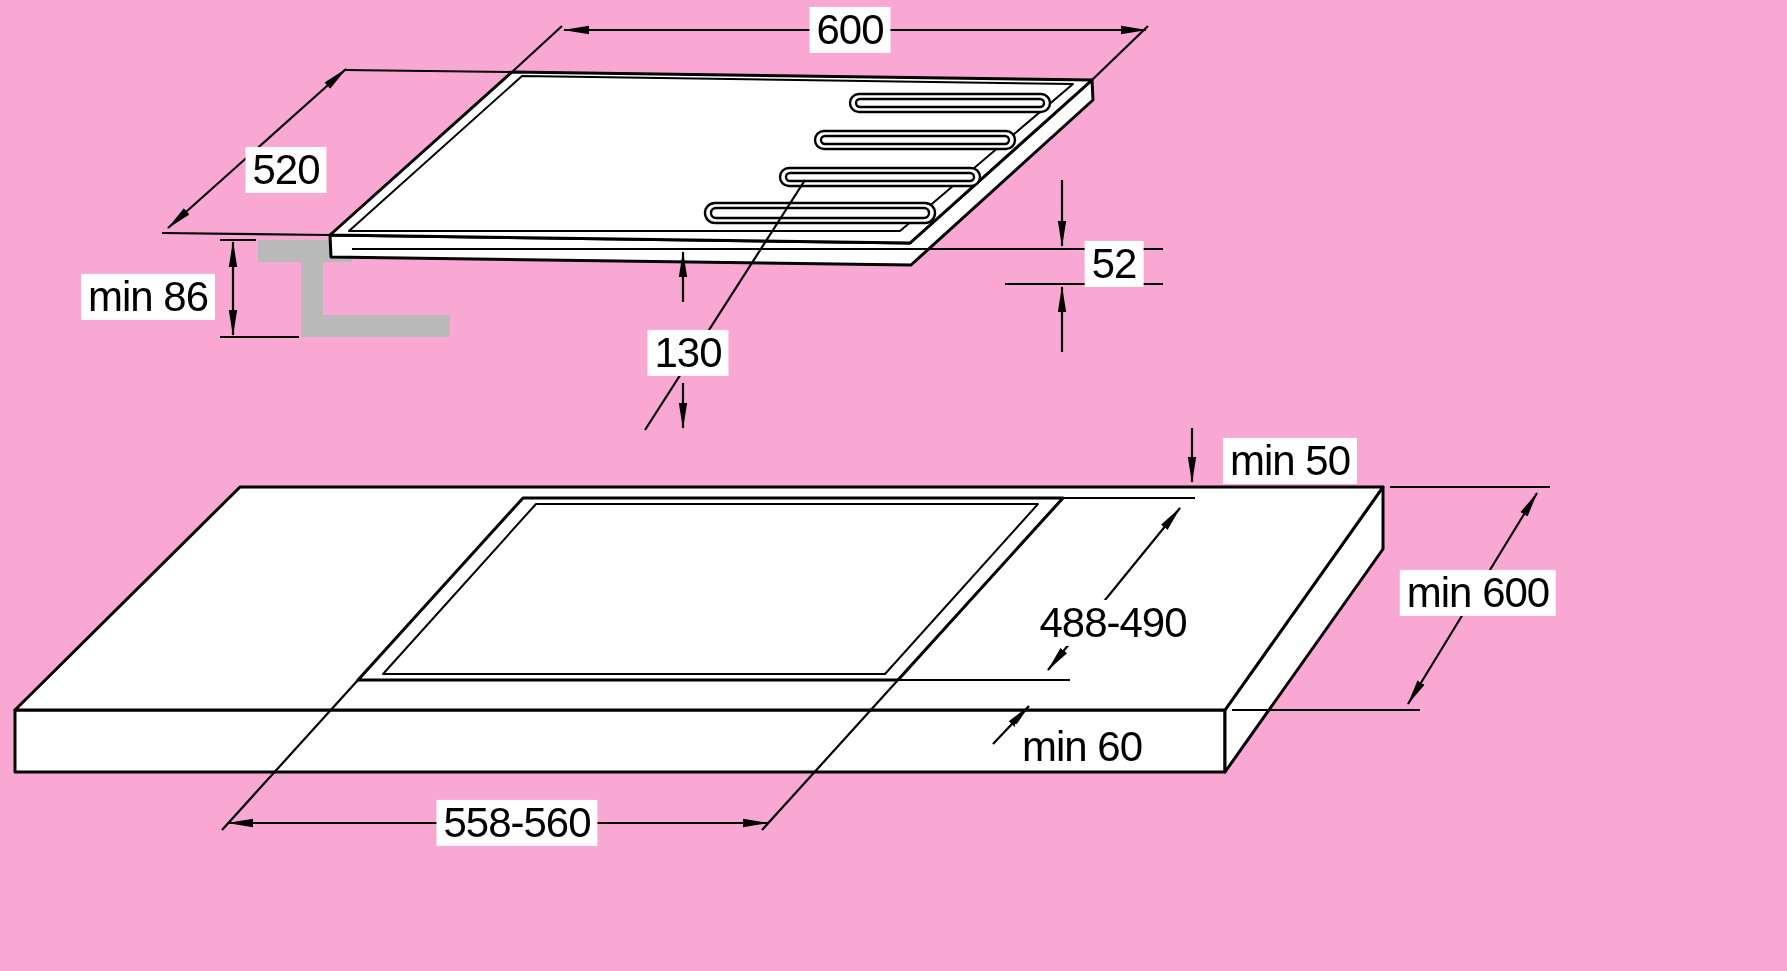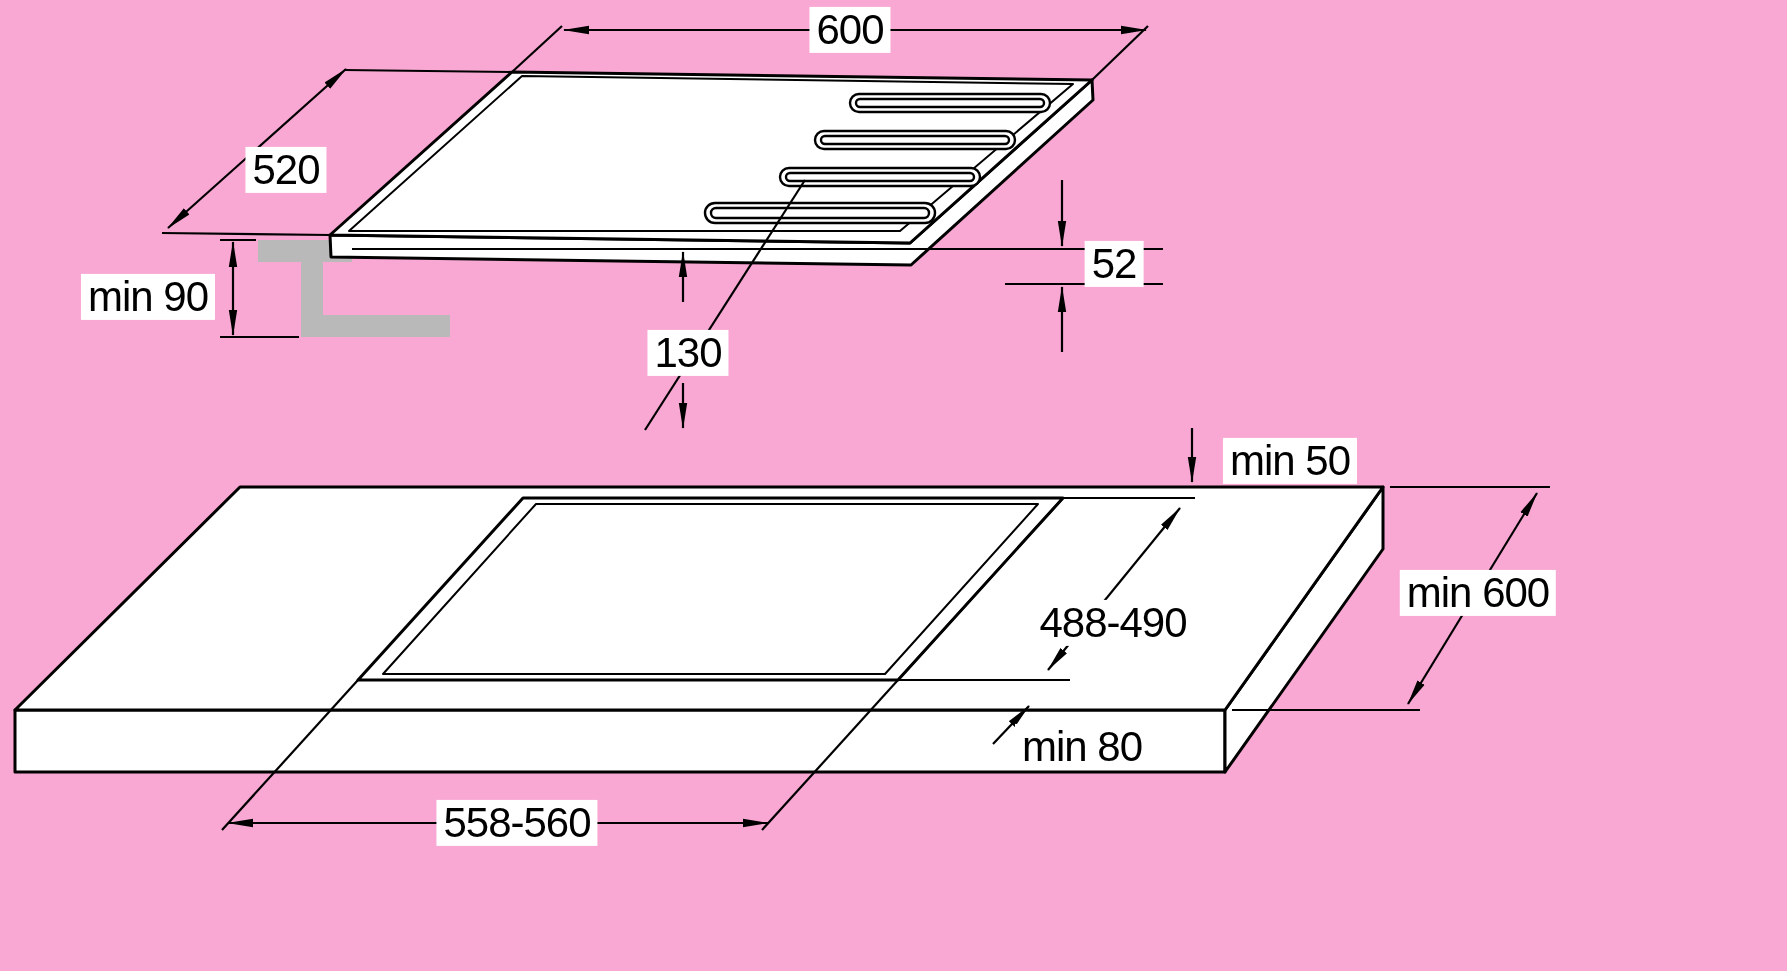--- a/index.html
+++ b/index.html
@@ -106,23 +106,23 @@
       <g>
         <line x1="993" y1="744" x2="1029" y2="706" marker-end="url(#arr)"></line>
       </g>
 
     </g>
   </svg>
 
   <div>
     <div class="dim" style="left:850px;top:30px;">600</div>
     <div class="dim" style="left:251px;top:170px;margin-left:35px;">520</div>
-    <div class="dim" style="left:148px;top:297px;">min 90</div>
+    <div class="dim" style="left:148px;top:297px;">min 86</div>
     <div class="dim" style="left:1114px;top:264px;">52</div>
     <div class="dim" style="left:641px;top:353px;margin-left:47px;">130</div>
     <div class="dim" style="left:1290px;top:441px;margin-top:20px;">min 50</div>
     <div class="dim" style="left:1113px;top:623px;">488-490</div>
     <div class="dim" style="left:1478px;top:593px;">min 600</div>
-    <div class="dim" style="left:1082px;top:747px;">min 80</div>
+    <div class="dim" style="left:1082px;top:747px;">min 60</div>
     <div class="dim" style="left:517px;top:823px;">558-560</div>
   </div>
 
 </div>
 
 </body></html>

